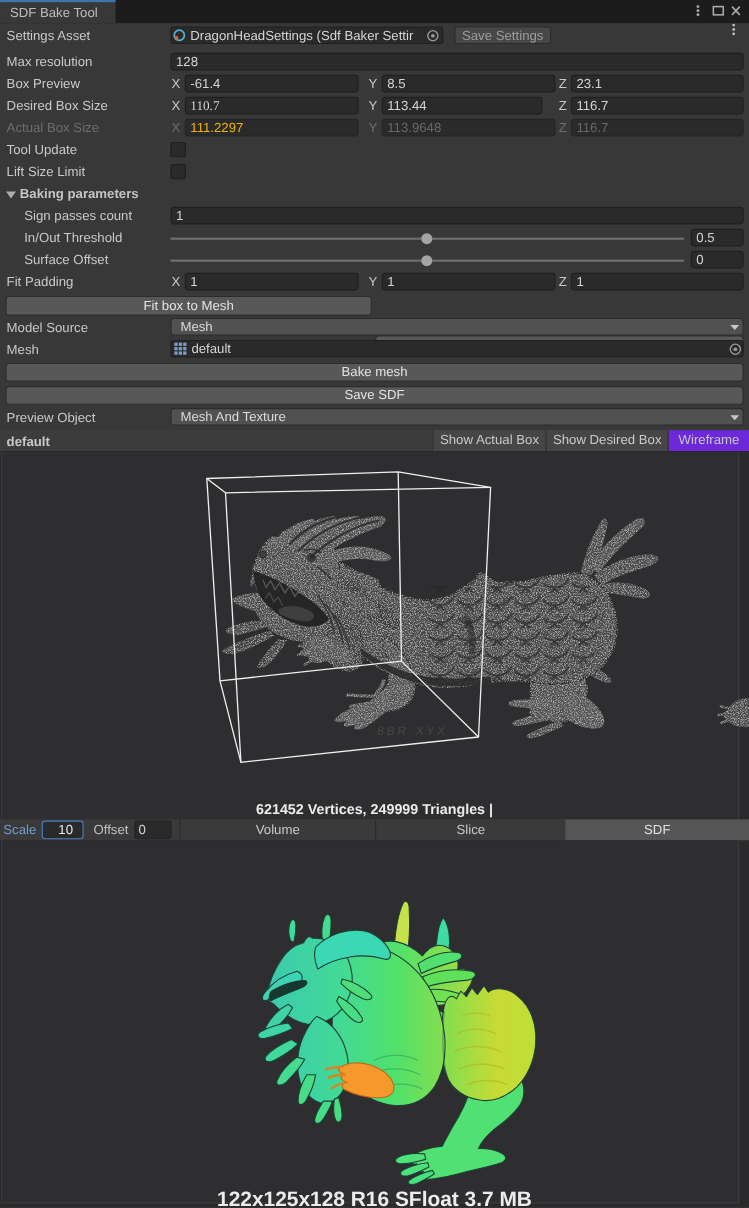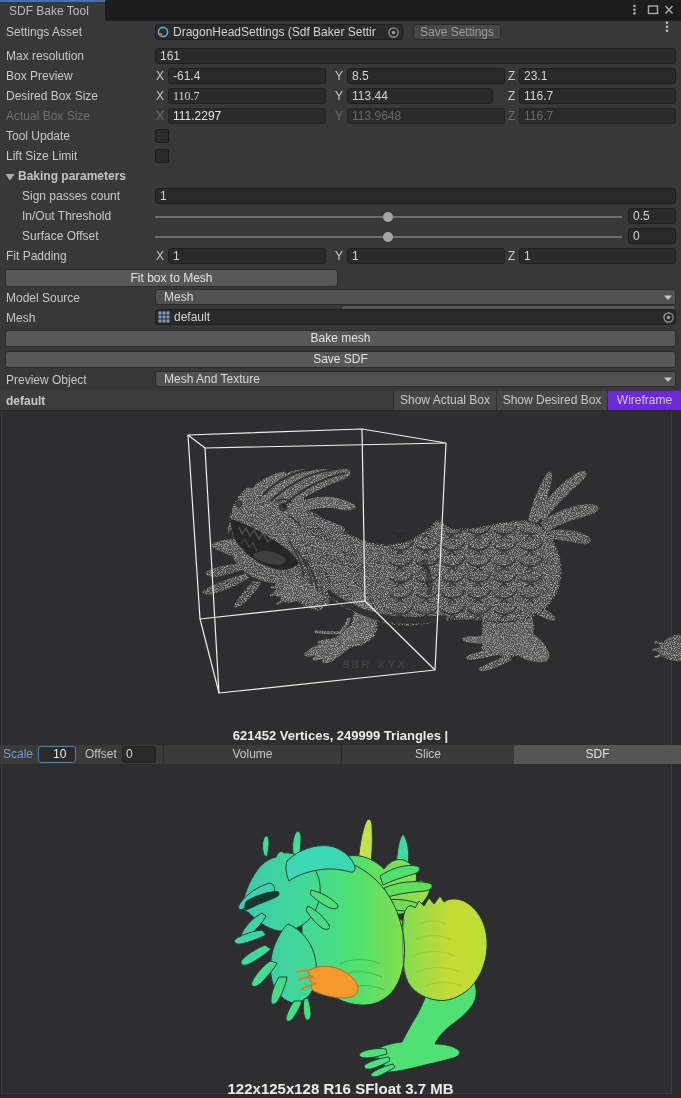--- a/index.html
+++ b/index.html
@@ -49,41 +49,41 @@
   <div class="btn" style="left:413px;top:24px;width:88px;height:16px;background:#474747;color:#9c9c9c;line-height:14px;">Save Settings</div>
   <svg class="abs" style="left:660px;top:20px;" width="14" height="14" viewBox="0 0 14 14">
     <g fill="#bdbdbd">
       <circle cx="7" cy="2.8" r="1.3"></circle>
         <circle cx="7" cy="6.8" r="1.3"></circle>
         <circle cx="7" cy="10.8" r="1.3"></circle>
     </g>
   </svg>
 
   <div class="lbl" style="top:48px;">Max resolution</div>
-  <div class="fld" style="left:155px;top:48px;width:521px;height:16px;">161</div>
+  <div class="fld" style="left:155px;top:48px;width:521px;height:16px;">128</div>
 
   <div class="lbl" style="top:68px;">Box Preview</div>
   <div class="axis" style="left:156px;top:68px;line-height:16px;">X</div>
   <div class="fld" style="left:168px;top:68px;width:158px;height:16px;">-61.4</div>
   <div class="axis" style="left:335px;top:68px;line-height:16px;">Y</div>
   <div class="fld" style="left:347px;top:68px;width:158px;height:16px;">8.5</div>
   <div class="axis" style="left:508px;top:68px;line-height:16px;">Z</div>
   <div class="fld" style="left:519px;top:68px;width:157px;height:16px;">23.1</div>
 
   <div class="lbl" style="top:88px;">Desired Box Size</div>
   <div class="axis" style="left:156px;top:88px;line-height:16px;">X</div>
   <div class="fld" style="left:168px;top:88px;width:158px;height:16px;font-family:Liberation Serif, serif;">110.7</div>
   <div class="axis" style="left:335px;top:88px;line-height:16px;">Y</div>
   <div class="fld" style="left:347px;top:88px;width:146px;height:16px;">113.44</div>
   <div class="axis" style="left:508px;top:88px;line-height:16px;">Z</div>
   <div class="fld" style="left:519px;top:88px;width:157px;height:16px;">116.7</div>
 
   <div class="lbl" style="top:108px;color:#6e6e6e;">Actual Box Size</div>
   <div class="axis" style="left:156px;top:108px;line-height:16px;color:#6e6e6e;">X</div>
-  <div class="fld" style="left:168px;top:108px;width:158px;height:16px;color:#e5e5e5;background:#2a2a2a;border-color:#242424;">111.2297</div>
+  <div class="fld" style="left:168px;top:108px;width:158px;height:16px;color:#eab308;background:#2a2a2a;border-color:#242424;">111.2297</div>
   <div class="axis" style="left:335px;top:108px;line-height:16px;color:#6e6e6e;">Y</div>
   <div class="fld" style="left:347px;top:108px;width:158px;height:16px;color:#686868;background:#2a2a2a;border-color:#242424;">113.9648</div>
   <div class="axis" style="left:508px;top:108px;line-height:16px;color:#6e6e6e;">Z</div>
   <div class="fld" style="left:519px;top:108px;width:157px;height:16px;color:#686868;background:#2a2a2a;border-color:#242424;">116.7</div>
 
   <div class="lbl" style="top:128px;">Tool Update</div>
   <div class="chk" style="left:155px;top:129px;"></div>
   <div class="lbl" style="top:148px;">Lift Size Limit</div>
   <div class="chk" style="left:155px;top:149px;"></div>
 
@@ -349,14 +349,14 @@
       <path d="M262 166 C253 167 244 170 237 174 C232 177 235 181 241 180 C250 178 260 174 266 171 Z" fill="#3ed5a5"></path>
       <path d="M265 181 C256 185 247 190 242 196 C239 200 243 203 249 200 C257 196 266 190 271 185 Z" fill="#40d99c"></path>
       <path d="M270 197 C262 203 255 211 252 218 C250 223 255 224 260 220 C267 213 274 205 277 199 Z" fill="#43dc90"></path>
       <path d="M279 213 C274 221 271 230 271 237 C271 242 276 241 279 235 C283 228 286 219 287 213 Z" fill="#46dd86"></path>
 
       <path d="M310 206 C316 202 326 201 336 204 C348 208 356 215 358 223 C359 230 354 234 344 234 C334 234 322 231 314 227 C309 224 311 221 316 220 C309 218 308 214 314 213 C308 211 306 208 310 206 Z" fill="#f6982c" stroke="#c06a16"></path>
       <path d="M316 220 C310 221 304 223 301 226 M314 213 C308 213 302 214 298 216 M310 206 C305 206 300 207 296 208" stroke="#e0811f" stroke-width="2.2" fill="none"></path>
     </g>
   </svg>
   </div>
-  <div class="abs" style="left:0;top:1080px;width:681px;height:15px;text-align:center;color:#ececec;font-size:15px;font-weight:bold;">122x125x128 R16 SFloat 3.7 MB</div>
+  <div class="abs" style="left:0;top:1080px;width:681px;height:15px;text-align:center;color:#ececec;font-size:19px;font-weight:bold;">122x125x128 R16 SFloat 3.7 MB</div>
 </div>
 
 </body></html>

